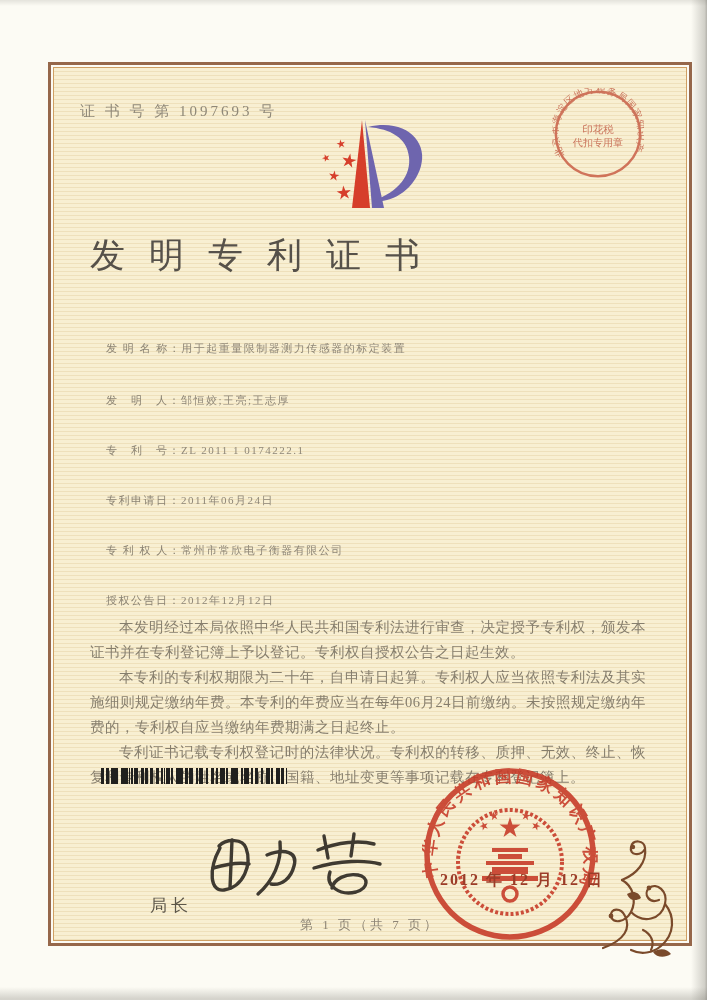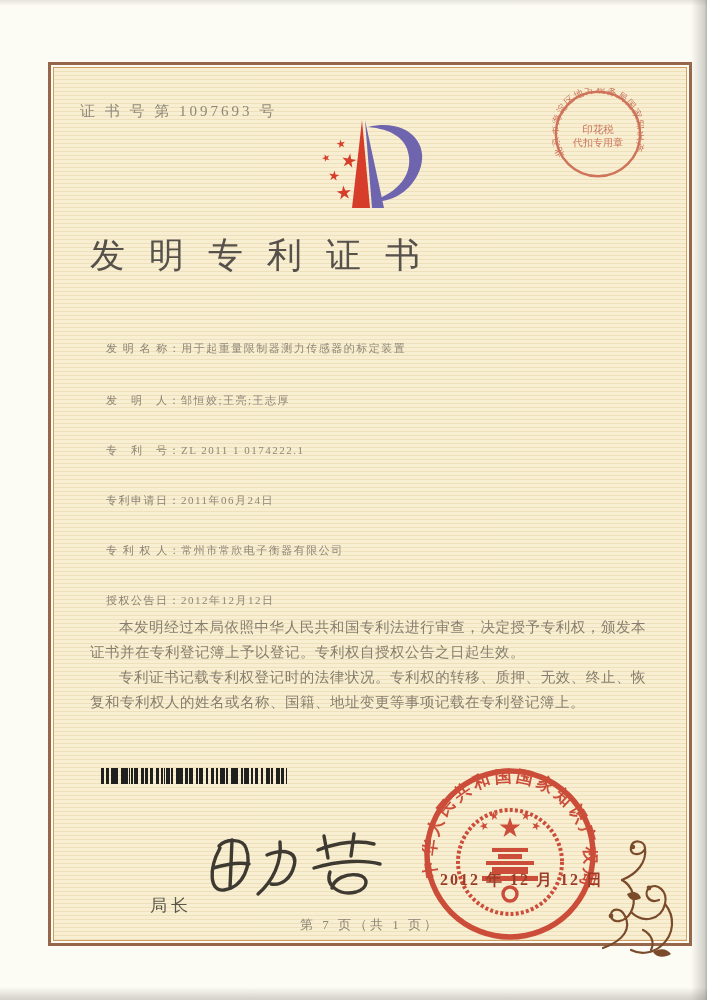--- a/index.html
+++ b/index.html
@@ -119,20 +119,21 @@
       </div>
       <div class="field-row f4">
         <span class="lbl">专 利 权 人：</span><span>常州市常欣电子衡器有限公司</span>
       </div>
       <div class="field-row f5">
         <span class="lbl">授权公告日：</span><span>2012年12月12日</span>
       </div>
 
       <div class="body-text">
         <p>本发明经过本局依照中华人民共和国专利法进行审查，决定授予专利权，颁发本证书并在专利登记簿上予以登记。专利权自授权公告之日起生效。</p>
+        <p>本专利的专利权期限为二十年，自申请日起算。专利权人应当依照专利法及其实施细则规定缴纳年费。本专利的年费应当在每年06月24日前缴纳。未按照规定缴纳年费的，专利权自应当缴纳年费期满之日起终止。</p>
         <p>专利证书记载专利权登记时的法律状况。专利权的转移、质押、无效、终止、恢复和专利权人的姓名或名称、国籍、地址变更等事项记载在专利登记簿上。</p>
       </div>
 
       <div class="barcode"></div>
 
       <div class="director-row">
         <span class="director-label">局长</span>
         <svg class="signature" width="200" height="88" viewBox="0 0 200 88">
           <title>田力普</title>
           <g fill="none" stroke="#3f3a31" stroke-width="3.4" stroke-linecap="round">
@@ -188,21 +189,21 @@
         </g>
         <g fill="#7a4a2b">
           <circle cx="14" cy="80" r="2.4"></circle>
           <circle cx="52" cy="52" r="2.4"></circle>
           <circle cx="36" cy="11" r="2.2"></circle>
           <path d="M56,116 C62,112 70,112 74,118 C68,122 60,122 56,116 Z"></path>
           <path d="M30,58 C36,54 42,56 44,62 C38,66 32,64 30,58 Z"></path>
         </g>
       </svg>
 
-      <div class="page-footer">第 7 页（共 1 页）</div>
+      <div class="page-footer">第 1 页（共 7 页）</div>
 
     </div>
   </div>
 
   <div class="edge-top"></div>
   <div class="edge-right"></div>
   <div class="edge-bottom"></div>
 </div>
 
 </body></html>

